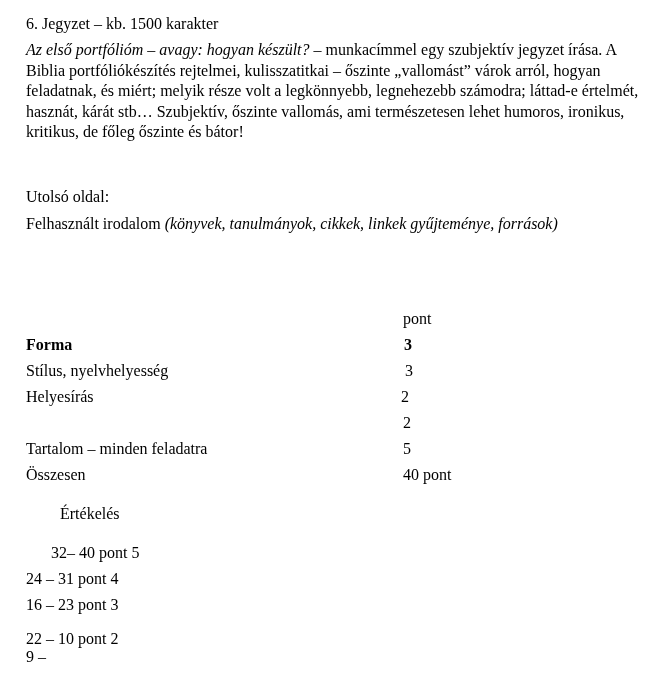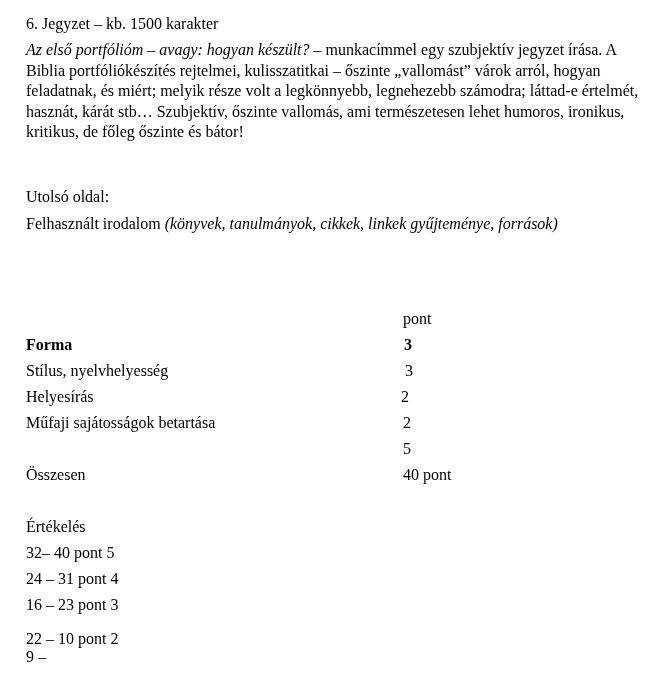--- a/index.html
+++ b/index.html
@@ -47,32 +47,32 @@
   </div>
   <div class="row" style="top:361px;">
     <span class="lbl">Stílus, nyelvhelyesség</span>
     <span class="val" style="left:379px;">3</span>
   </div>
   <div class="row" style="top:387px;">
     <span class="lbl">Helyesírás</span>
     <span class="val" style="left:375px;">2</span>
   </div>
   <div class="row" style="top:413px;">
-    <span class="lbl">Műfaji sajátosságok betartása</span>
     <span class="val" style="left:377px;">2</span>
   </div>
   <div class="row" style="top:439px;">
+    <span class="lbl">Tartalom – minden feladatra</span>
     <span class="val" style="left:377px;">5</span>
   </div>
   <div class="row" style="top:465px;">
     <b class="lbl">Összesen</b>
     <b class="val" style="left:377px;">40 pont</b>
   </div>
 </div>
 
 <div>
-  <b class="abs" style="top:517px;">Értékelés</b>
-  <div class="abs" style="top:543px;">32– 40 pont 5</div>
+  <b class="abs" style="top:504px;margin-left:34px;">Értékelés</b>
+  <div class="abs" style="top:543px;margin-left:25px;">32– 40 pont 5</div>
   <div class="abs" style="top:569px;">24 – 31 pont 4</div>
   <div class="abs" style="top:595px;">16 – 23 pont 3</div>
   <div class="abs" style="top:589px;margin-top:40px;">22 – 10 pont 2</div>
   <div class="abs" style="top:647px;">9 –</div>
 </div>
 
 </body></html>

